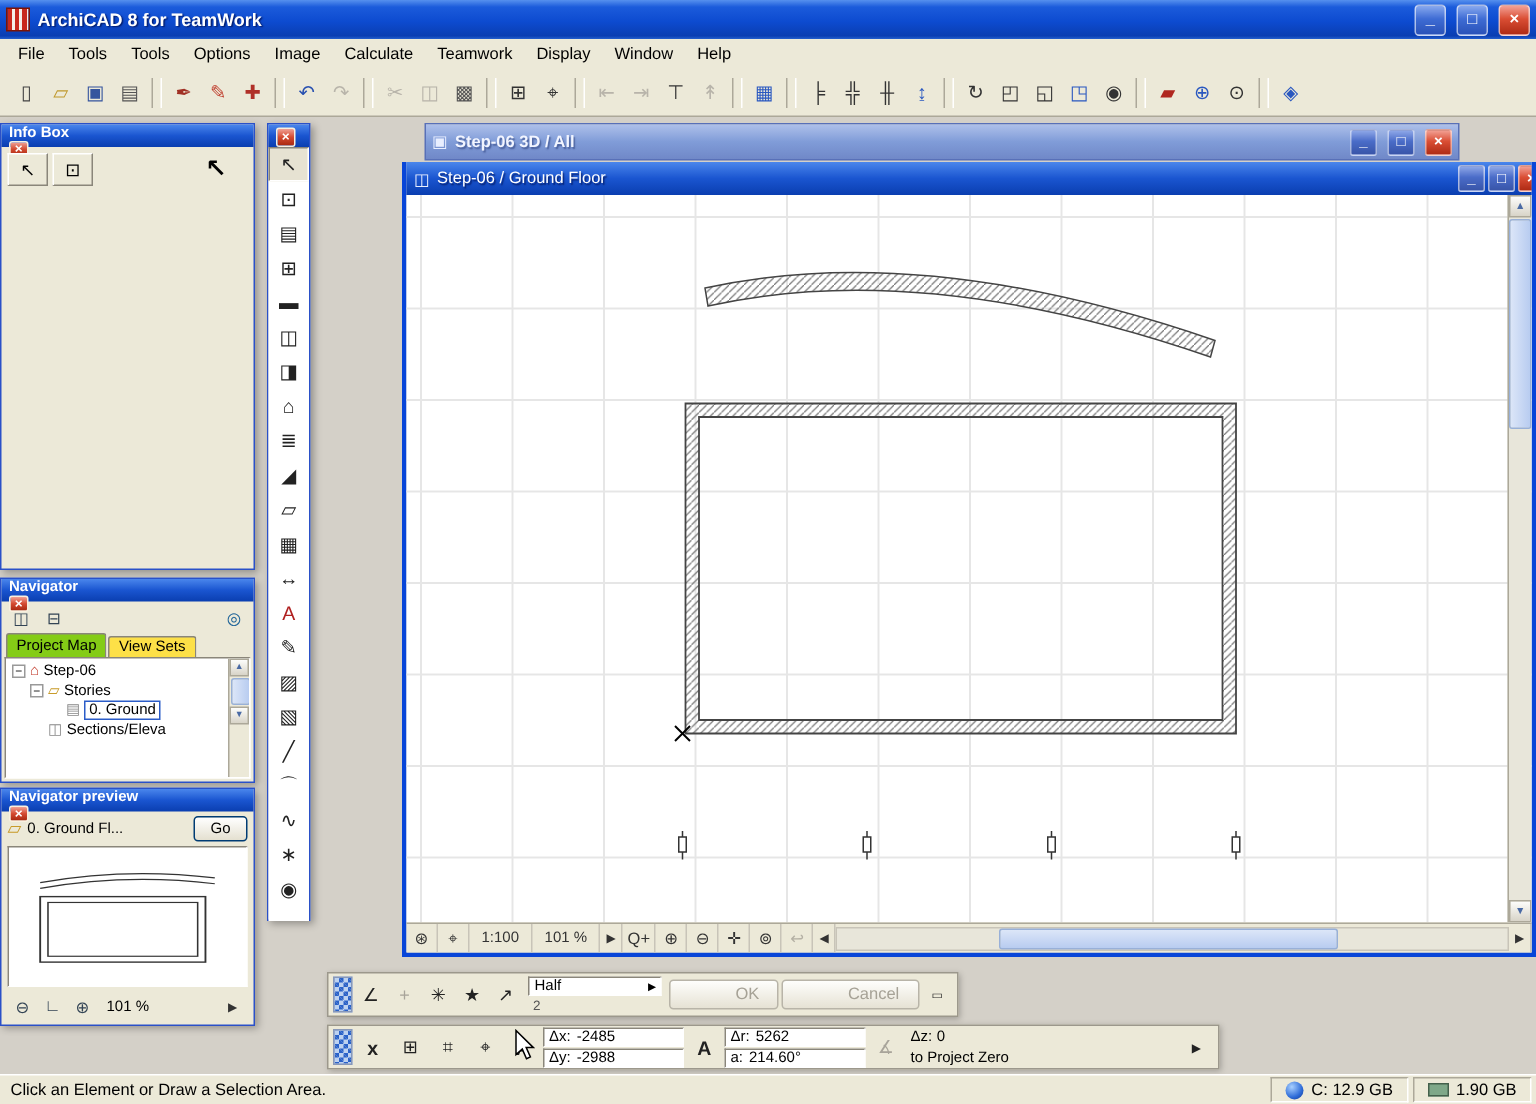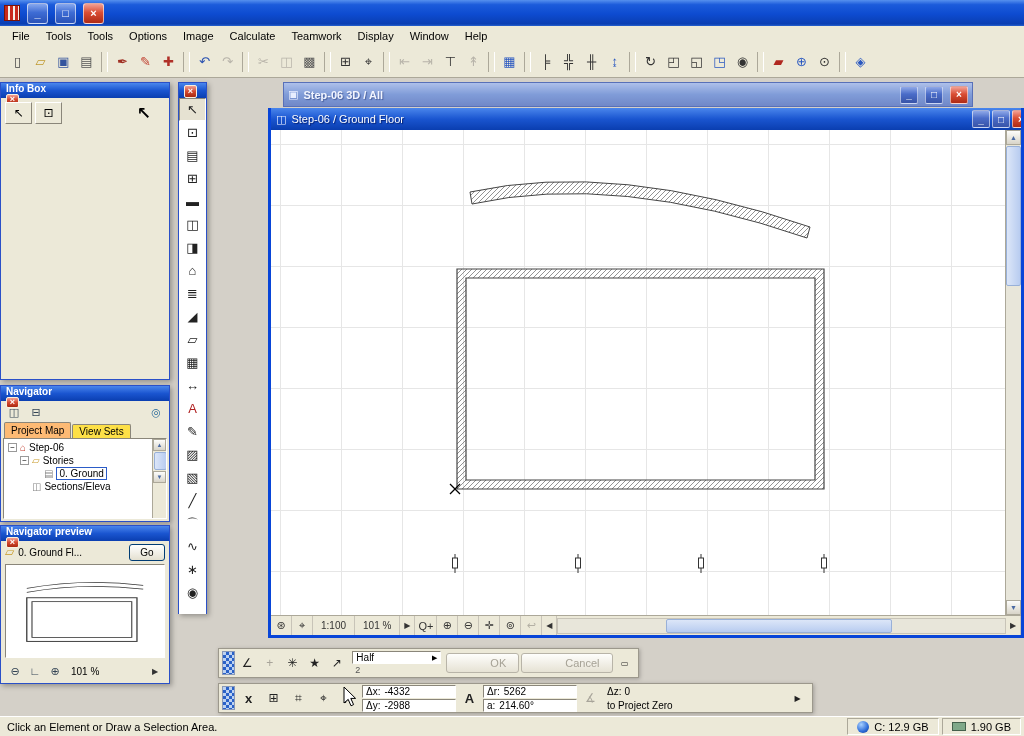--- a/index.html
+++ b/index.html
@@ -44,21 +44,21 @@
 .tools{background:#FFF;height:516px;}
 .tool{height:23px;display:flex;align-items:center;justify-content:center;font-size:13px;color:#222;}
 .tool.selected{background:#E6E2D2;border:1px solid;border-color:#88847A #FFF #FFF #88847A;}
 
 #navigator{left:0;top:385px;width:170px;height:137px;}
 .nav-tools{height:20px;display:flex;align-items:center;gap:2px;padding:2px 3px 0 3px;}
 .nv-btn{width:20px;height:16px;display:flex;align-items:center;justify-content:center;font-size:11px;color:#345;}
 .nv-btn.find{margin-left:auto;color:#269;}
 .tabs{display:flex;align-items:flex-end;height:17px;padding:0 3px;gap:1px;}
 .tab{border:1px solid #8A867A;border-bottom:none;border-radius:2px 2px 0 0;background:#fde047;padding:1px 6px;font-size:10px;height:14px;display:flex;align-items:center;}
-.tab.selected{background:#fdba74;height:16px;}
+.tab.selected{background:#84cc16;height:16px;}
 .tree{position:absolute;left:2px;right:2px;top:52px;bottom:2px;background:#FFF;border:1px solid;border-color:#8A867A #FFF #FFF #8A867A;overflow:hidden;}
 .tree-items{padding:2px 1px;}
 .trow{display:flex;align-items:center;height:13px;font-size:10px;gap:3px;}
 .texp{width:9px;height:9px;border:1px solid #999;display:flex;align-items:center;justify-content:center;font-size:8px;line-height:1;background:#fff;flex:0 0 9px;}
 .ticon{font-size:10px;}
 .tlabel{white-space:nowrap;}
 .trow.selected .tlabel{background:#FFF;border:1px solid #2B5CC8;padding:0 2px;}
 .tree-scroll{position:absolute;right:0;top:0;bottom:0;width:14px;background:#ECE9D8;border-left:1px solid #ACA899;display:flex;flex-direction:column;}
 .tree-scroll .sbtn{height:12px;font-size:6px;}
 .tree-scroll .vthumb{height:18px;margin:1px;}
@@ -140,20 +140,21 @@
 .disk-icon{width:12px;height:12px;border-radius:50%;background:radial-gradient(circle at 35% 30%,#A8D0FF,#2E6CD8 60%,#10348C);}
 .mem-icon{width:14px;height:9px;background:#7FA889;border:1px solid #44604C;}
 
 #cursor{position:absolute;left:343px;top:686px;width:15px;height:22px;z-index:99;}
 </style>
 </head>
 <body>
 
 <div class="titlebar">
   <span class="app-icon"></span>
+  <span class="title">ArchiCAD 8 for TeamWork</span>
   <button class="winbtn">_</button>
   <button class="winbtn">□</button>
   <button class="winbtn close">×</button>
 </div>
 
 <nav class="menubar">
   <div data-repeat="menu.items">
     
   <span class="menu-item">File</span><span class="menu-item">Tools</span><span class="menu-item">Tools</span><span class="menu-item">Options</span><span class="menu-item">Image</span><span class="menu-item">Calculate</span><span class="menu-item">Teamwork</span><span class="menu-item">Display</span><span class="menu-item">Window</span><span class="menu-item">Help</span></div>
 </nav>
@@ -516,21 +517,21 @@
         <span>⊞</span>
       </button><button class="cbtn">
         <span>⌗</span>
       </button><button class="cbtn">
         <span>⌖</span>
       </button></div>
   <button class="cbtn boldA">A</button>
   <div class="stack">
     <div class="cfield">
       <span>Δx:</span>
-      <span class="val">-4332</span>
+      <span class="val">-2485</span>
     </div>
     <div class="cfield">
       <span>Δy:</span>
       <span class="val">-2988</span>
     </div>
   </div>
   <button class="cbtn boldA">A</button>
   <div class="stack">
     <div class="cfield">
       <span>Δr:</span>

